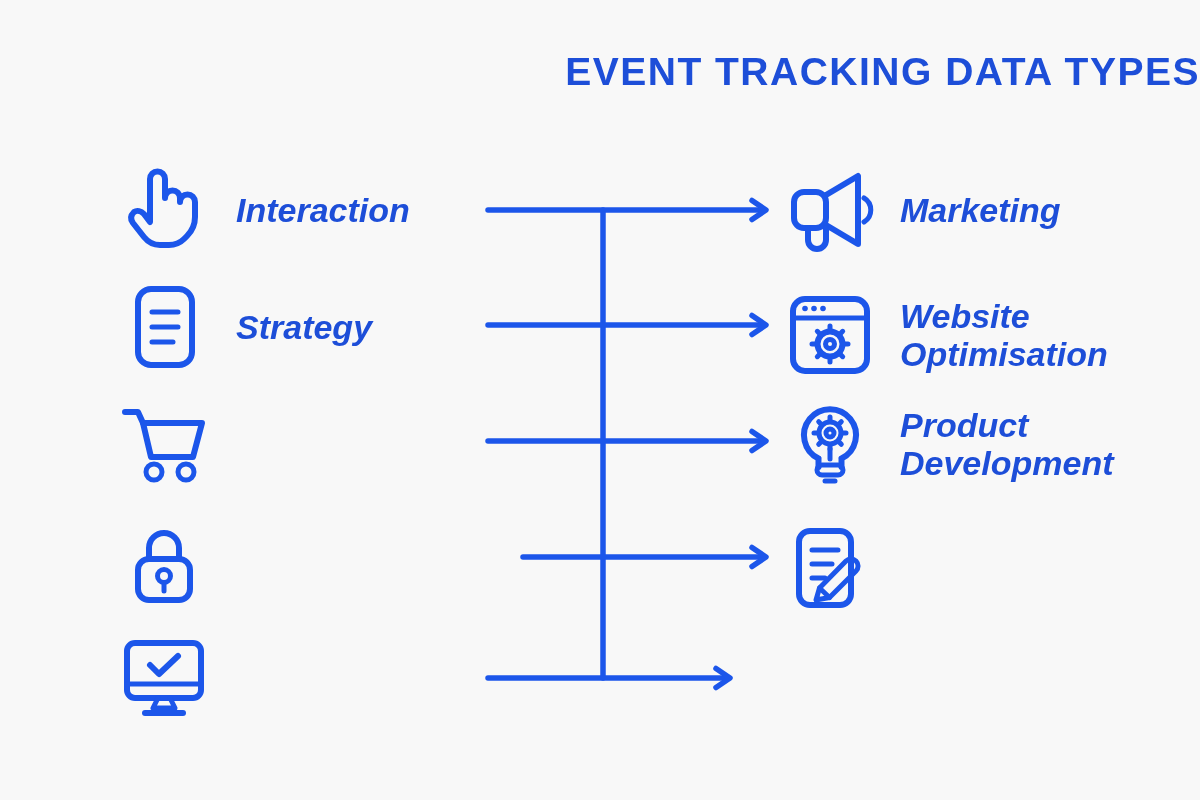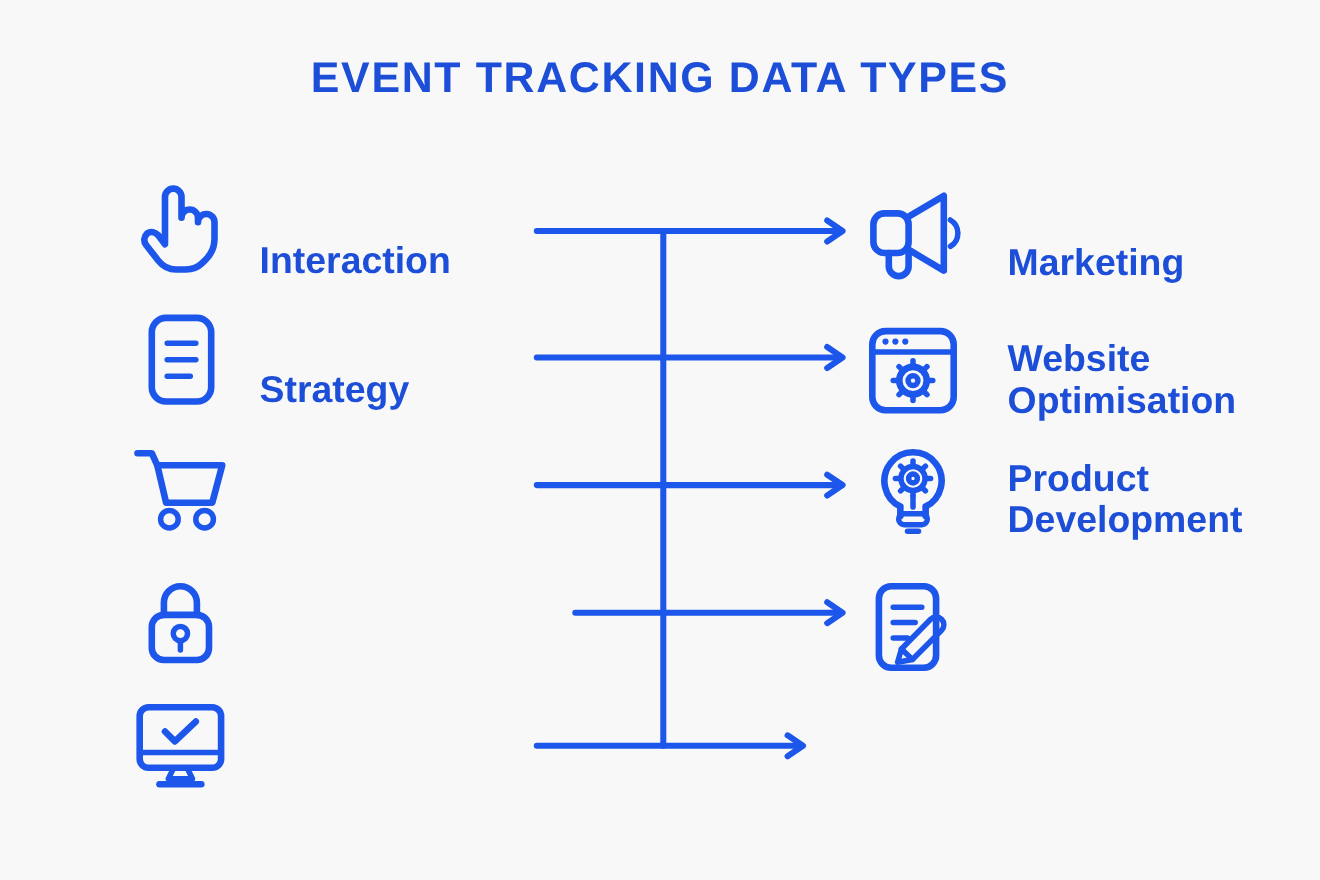--- a/index.html
+++ b/index.html
@@ -4,27 +4,27 @@
 <style>
   html,body { margin:0; padding:0; }
   body {
     width:1200px; height:800px;
     background:#f8f8f8;
     font-family:"Liberation Sans","DejaVu Sans",sans-serif;
     position:relative; overflow:hidden;
   }
   .title {
     position:absolute; top:50px; left:0; width:1200px;
-    text-align:center;
+    text-align:right;
     font-size:39px; font-weight:bold; letter-spacing:1.5px;
     color:#1d4ed8;
   }
-  .row { position:absolute; display:flex; align-items:flex-end; }
+  .row { position:absolute; display:flex; align-items:center;font-style:italic; }
   .left-row  { left:118px; gap:26px; height:92px; }
-  .right-row { left:784px; gap:40px; height:96px; }
+  .right-row { left:784px; gap:24px; height:96px; }
   .icon-box {
     width:92px; height:92px; flex:0 0 92px;
     display:flex; align-items:center; justify-content:center;
   }
   .label {
     font-size:34px; font-weight:bold; color:#1d4ed8;
     line-height:38px; white-space:nowrap;
   }
   .right-row .label { width:252px; white-space:normal; }
   .connectors { position:absolute; top:0; left:0; }

